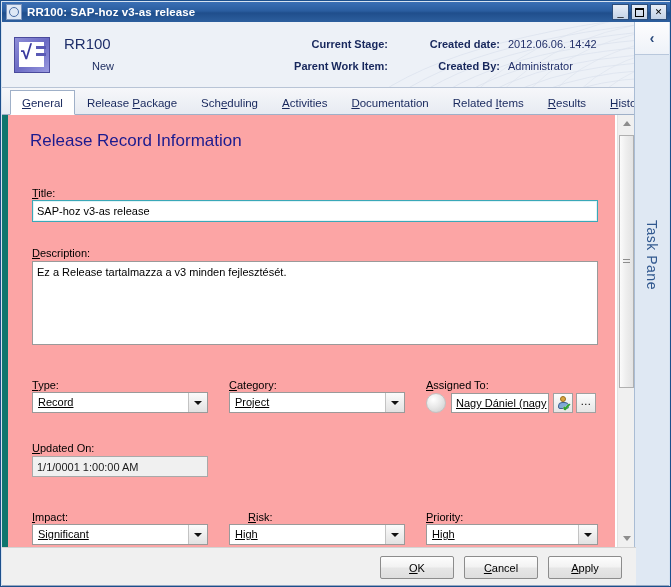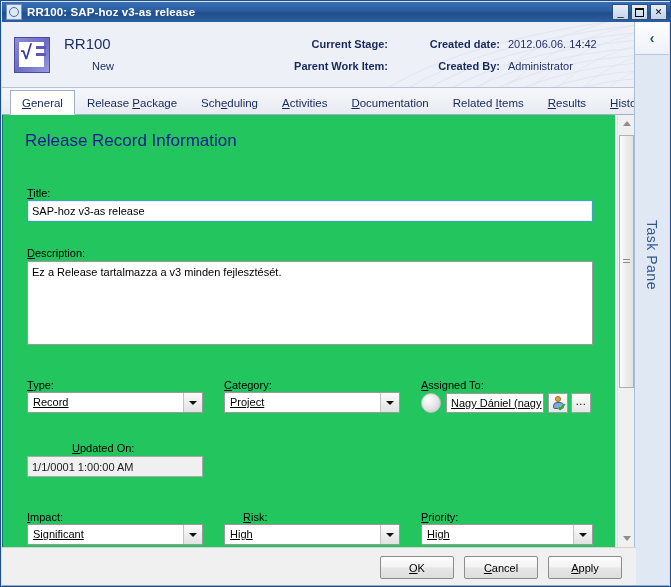--- a/index.html
+++ b/index.html
@@ -234,23 +234,23 @@
     width: 634px; height: 432px;
     background: #ffffff;
     border-right: 1px solid #ffffff;
     box-sizing: border-box;
     overflow: hidden;
   }
   .content-pane {
     position: absolute;
     left: 0; top: 0;
     width: 613px; height: 432px;
-    background: #22c55e;
-    box-sizing: border-box;
-    border-left: 1px solid #0f766e;
+    background: #fca5a5;
+    box-sizing: border-box;
+    border-left: 6px solid #0f766e;
   }
   .page-title {
     position: absolute;
     left: 22px; top: 130px;
     font-size: 17px;
     color: #1b1b8f;
     white-space: nowrap;
   }
 
   .field-label {
@@ -638,21 +638,21 @@
         <span class="person-glyph">
           <span class="head"></span>
             <span class="body"></span>
             <span class="check">✔</span>
         </span>
       </div>
       <div class="icon-btn" style="left:568px; top:278px;">
         <span class="ellipsis-btn">...</span>
       </div>
 
-      <div class="field-label" style="left:24px; top:327px;margin-left:45px;"><u>U</u>pdated On:</div>
+      <div class="field-label" style="left:24px; top:327px;"><u>U</u>pdated On:</div>
       <input class="txtbox readonly" style="left: 24px; top: 341px; width: 176px; height: 21px;" readonly="" value="1/1/0001 1:00:00 AM">
 
       <div class="field-label" style="left:24px; top:396px;"><u>I</u>mpact:</div>
       <div class="combo" style="left:24px; top:409px; width:176px;">
         <div class="val">Significant</div>
         <div class="arrow">
             <i></i>
           </div>
       </div>
 

